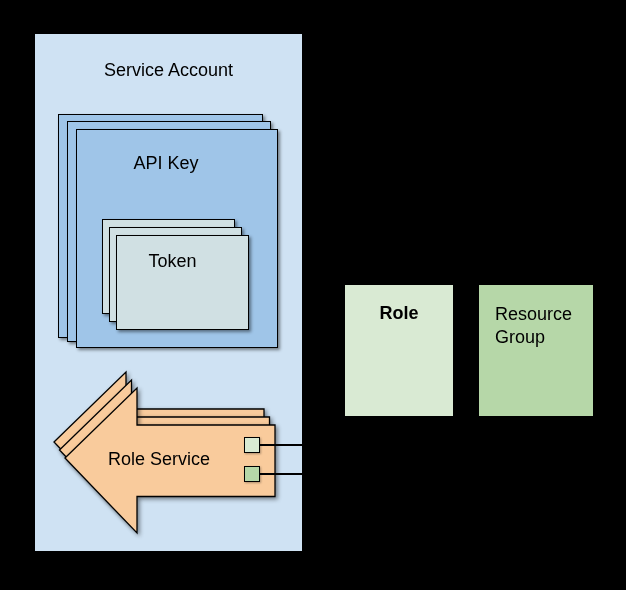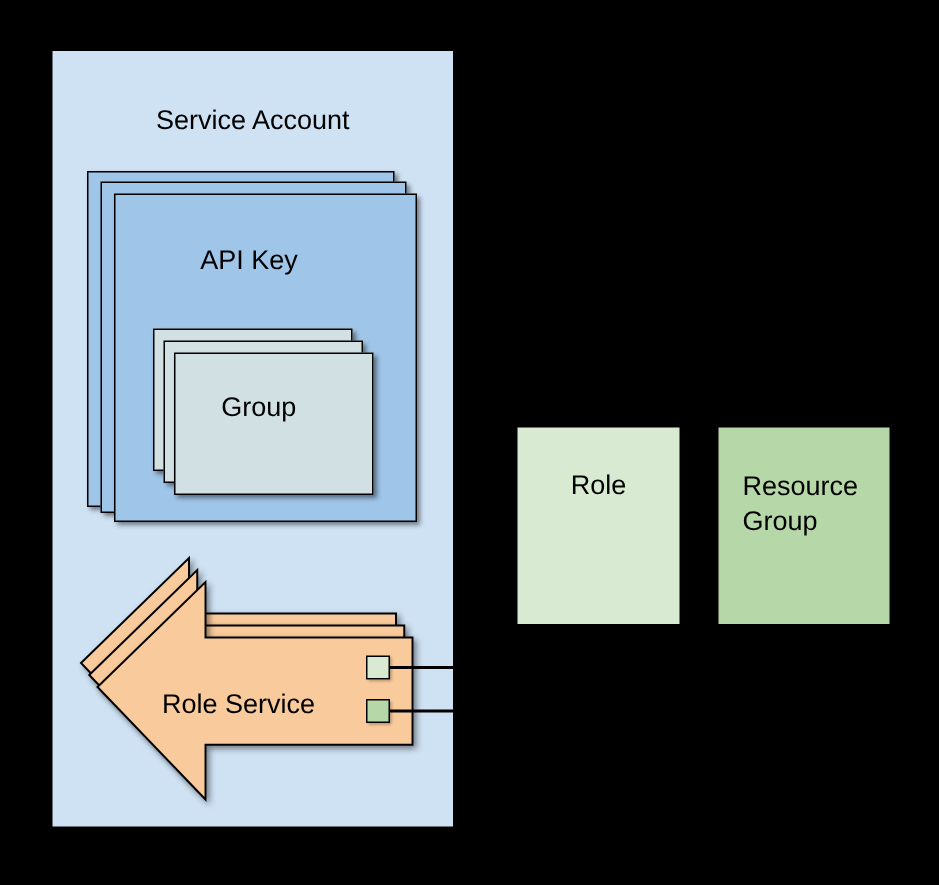--- a/index.html
+++ b/index.html
@@ -11,21 +11,20 @@
     color: #000;
   }
   .abs { position: absolute; }
   .label {
     position: absolute;
     font-size: 18px;
     line-height: 21px;
     color: #000;
     text-align: center;
     white-space: nowrap;
-    margin-top: 10px;
   }
   
   .sa-box { left: 35px; top: 34px; width: 267px; height: 517px; background: #cfe2f3; }
   .sa-label { left: 35px; top: 60px; width: 267px; }
   
   .layer { position: absolute; border: 1px solid #000; box-shadow: 2px 2px 3px rgba(0,0,0,0.45); }
   .api { background: #9fc5e8; }
   .api1 { left: 58px;  top: 114px; width: 205px; height: 224px; }
   .api2 { left: 67px;  top: 121px; width: 204px; height: 221px; }
   .api3 { left: 76px;  top: 129px; width: 202px; height: 219px; }
@@ -52,21 +51,21 @@
     border: 1px solid #000;
     box-shadow: 1px 1px 2px rgba(0,0,0,0.3);
   }
   .port-role { left: 244px; top: 437px; background: #d9ead3; }
   .port-rg   { left: 244px; top: 466px; background: #b6d7a8; }
   .connector { position: absolute; height: 2px; background: #000; }
   .conn1 { left: 260px; top: 444px; width: 42px; }
   .conn2 { left: 260px; top: 473px; width: 42px; }
   
   .role-box { left: 345px; top: 285px; width: 108px; height: 131px; background: #d9ead3; }
-  .role-label { left: 345px; top: 303px; width: 108px; }
+  .role-label { left: 345px; top: 303px; width: 108px; font-weight: bold; }
   .rg-box { left: 479px; top: 285px; width: 114px; height: 131px; background: #b6d7a8; }
   .rg-label {
     left: 479px; top: 303px; width: 112px;
     text-align: left; padding-left: 16px; padding-right: 8px;
     white-space: normal; line-height: 23px;
   }
 </style>
 </head>
 <body>
 
@@ -74,21 +73,21 @@
 <div class="label sa-label">Service Account</div>
 
 <div class="layer api api1"></div>
 <div class="layer api api2"></div>
 <div class="layer api api3"></div>
 <div class="label api-label">API Key</div>
 
 <div class="layer tok tok1"></div>
 <div class="layer tok tok2"></div>
 <div class="layer tok tok3"></div>
-<div class="label tok-label">Group</div>
+<div class="label tok-label">Token</div>
 
 <svg class="arrow-svg" viewBox="0 0 626 590">
   <polygon class="arrow-layer" points="54,442 126,372 126,409 264,409 264,480.5 126,480.5 126,517"></polygon>
   <polygon class="arrow-layer" points="59.5,450 131.5,380 131.5,417 269.5,417 269.5,488.5 131.5,488.5 131.5,525"></polygon>
   <polygon class="arrow-layer" points="65,458 137,388 137,425 275,425 275,496.5 137,496.5 137,533"></polygon>
 </svg>
 <div class="label rb-label">Role Service</div>
 
 <div class="connector conn1"></div>
 <div class="connector conn2"></div>

